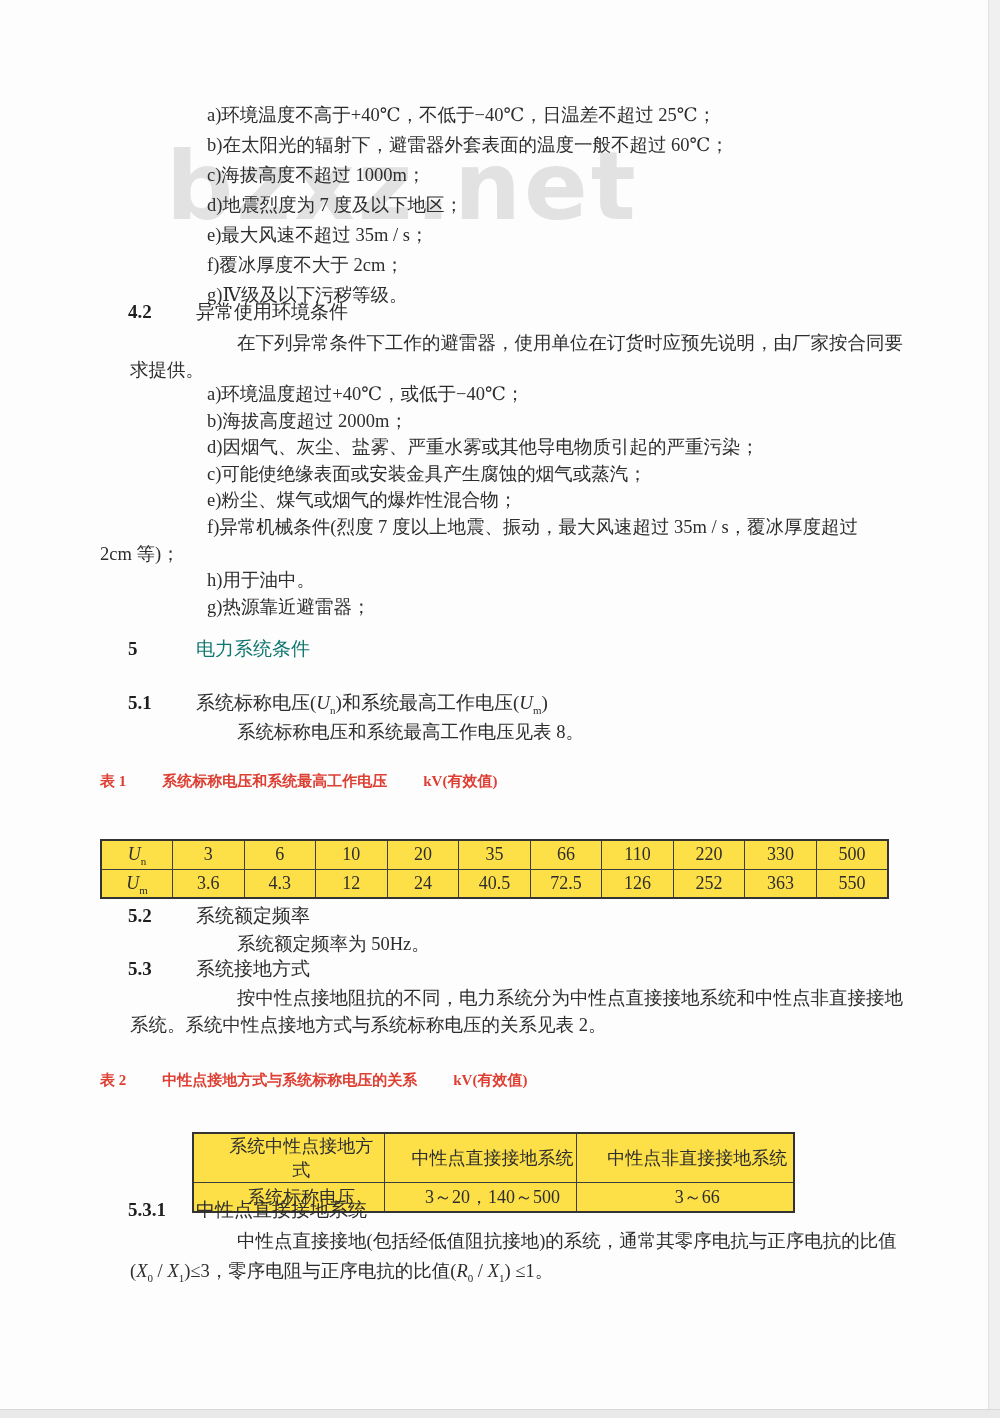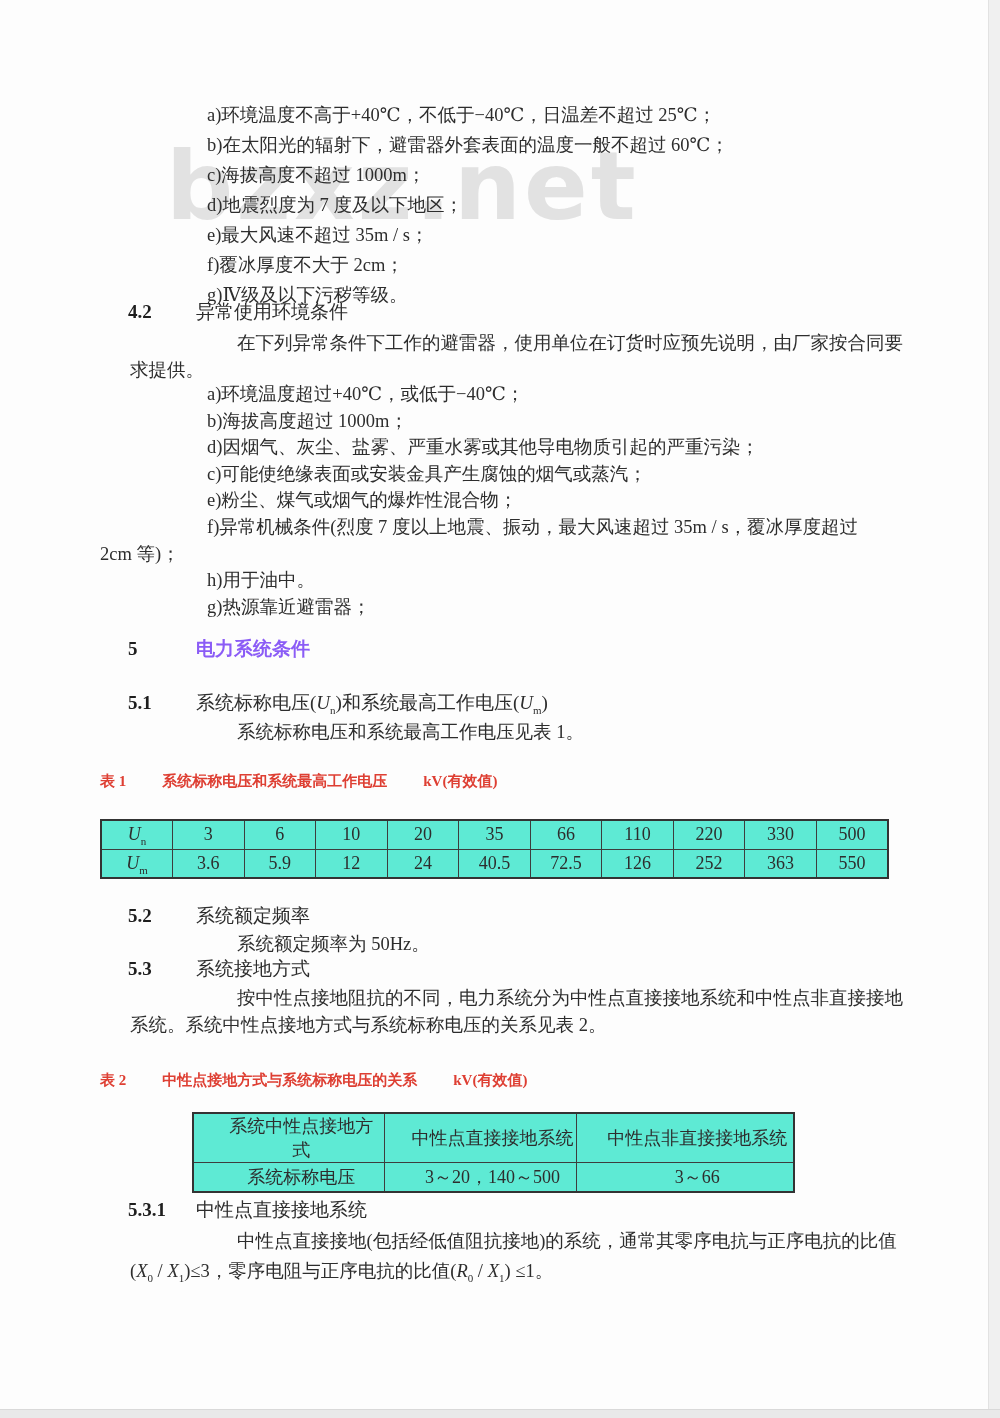--- a/index.html
+++ b/index.html
@@ -15,25 +15,25 @@
     font-weight:bold; font-size:94px; letter-spacing:3px; color:#e2e2e2;
     user-select:none;
   }
   .blk { position:absolute; left:100px; width:782px; z-index:1; font-size:18.5px; }
   .para { line-height:27px; text-indent:107px; white-space:pre-line;margin-left:30px; }
   .list .li { white-space:pre-line; text-indent:107px; }
   .list1 .li { line-height:30px; }
   .list2 .li { line-height:26.6px; }
   .hd { line-height:24px; padding-left:28px; font-size:19px; }
   .hd .num { display:inline-block; min-width:68px; font-weight:bold; color:#1e1e1e; }
-  .hd.bold-title .title { font-weight:bold; color:#8b5cf6; }
+  .hd.bold-title .title { font-weight:normal; color:#0f766e; }
   .cap { text-align:left; color:#de3f33; font-size:15px; line-height:24px;font-weight:bold; }
   .cap .cap-label { margin-right:36px; }
   .cap .cap-unit { margin-left:36px; }
-  table { border-collapse:collapse; background:#5eead4; }
+  table { border-collapse:collapse; background:#fde047;margin-top:20px; }
   .tbl { position:absolute; z-index:1; }
   td {
     border:1.5px solid #3d3d3d; text-align:center; vertical-align:middle;
     font-size:18px; height:29px; padding:0 2px; color:#2d2d2d;
   }
   .t1 { left:100px; top:819px; width:789px; table-layout:fixed; border:2px solid #333; }
   .t2 { left:192px; top:1112px; border:2px solid #333; }
   .t2 td { height:29px;padding-left:27px; }
   i.var { font-style:italic; font-family:"Liberation Serif","DejaVu Serif",serif; }
   sub { font-size:11px; line-height:0; }
@@ -65,39 +65,39 @@
 
   <div class="blk hd" style="top:300px">
     <span class="num">4.2</span><span class="title">异常使用环境条件</span>
   </div>
 
   <div class="blk para" style="top:330px">在下列异常条件下工作的避雷器，使用单位在订货时应预先说明，由厂家按合同要
 求提供。</div>
 
   <div class="blk list list2" style="top:381px">
     <div class="li">a)环境温度超过+40℃，或低于−40℃；</div>
-    <div class="li">b)海拔高度超过 1000m；</div>
+    <div class="li">b)海拔高度超过 2000m；</div>
     <div class="li">d)因烟气、灰尘、盐雾、严重水雾或其他导电物质引起的严重污染；</div>
     <div class="li">c)可能使绝缘表面或安装金具产生腐蚀的烟气或蒸汽；</div>
     <div class="li">e)粉尘、煤气或烟气的爆炸性混合物；</div>
     <div class="li">f)异常机械条件(烈度 7 度以上地震、振动，最大风速超过 35m / s，覆冰厚度超过
 2cm 等)；</div>
     <div class="li">h)用于油中。</div>
     <div class="li">g)热源靠近避雷器；</div>
   </div>
 
   <div class="blk hd bold-title" style="top:637px">
     <span class="num">5</span><span class="title">电力系统条件</span>
   </div>
 
   <div class="blk hd" style="top:691px">
     <span class="num">5.1</span><span class="title"><span>系统标称电压(</span><i class="var">U</i><sub>n</sub><span>)和系统最高工作电压(</span><i class="var">U</i><sub>m</sub><span>)</span></span>
   </div>
 
-  <div class="blk para" style="top:719px">系统标称电压和系统最高工作电压见表 1。</div>
+  <div class="blk para" style="top:719px">系统标称电压和系统最高工作电压见表 8。</div>
 
   <div class="blk cap" style="top:769px">
     <span class="cap-label">表 1</span><span>系统标称电压和系统最高工作电压</span><span class="cap-unit">kV(有效值)</span>
   </div>
 
   <table class="tbl t1">
     <tbody>
         <tr>
       <td><i class="var">U</i><sub>n</sub></td>
       <td>3</td>
@@ -107,21 +107,21 @@
       <td>35</td>
       <td>66</td>
       <td>110</td>
       <td>220</td>
       <td>330</td>
       <td>500</td>
     </tr>
     <tr>
       <td><i class="var">U</i><sub>m</sub></td>
       <td>3.6</td>
-      <td>5.9</td>
+      <td>4.3</td>
       <td>12</td>
       <td>24</td>
       <td>40.5</td>
       <td>72.5</td>
       <td>126</td>
       <td>252</td>
       <td>363</td>
       <td>550</td>
     </tr>
   </tbody>

